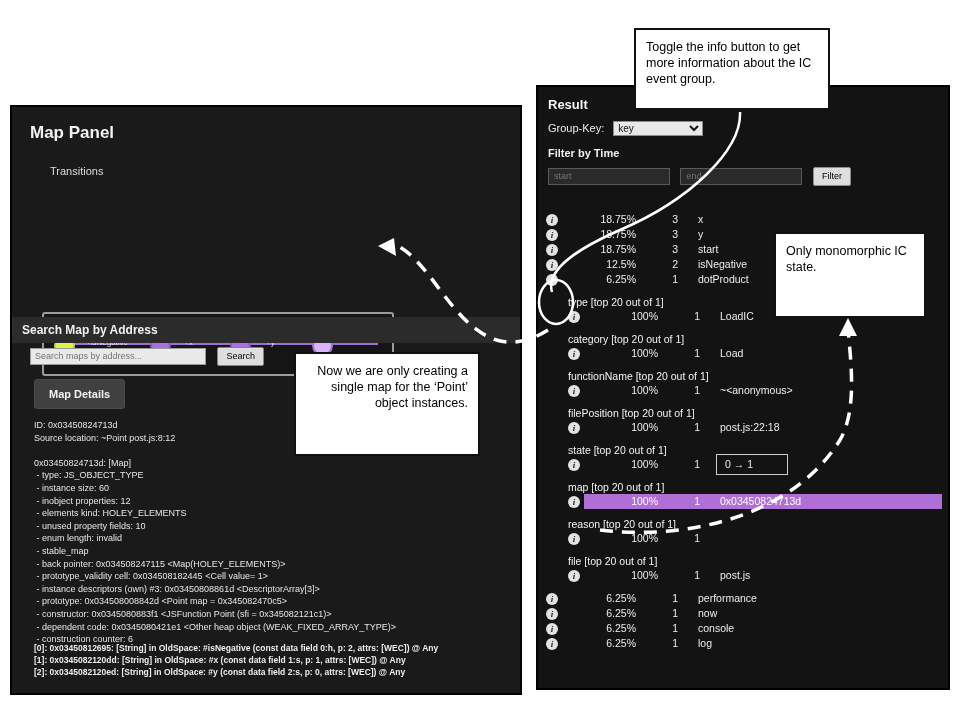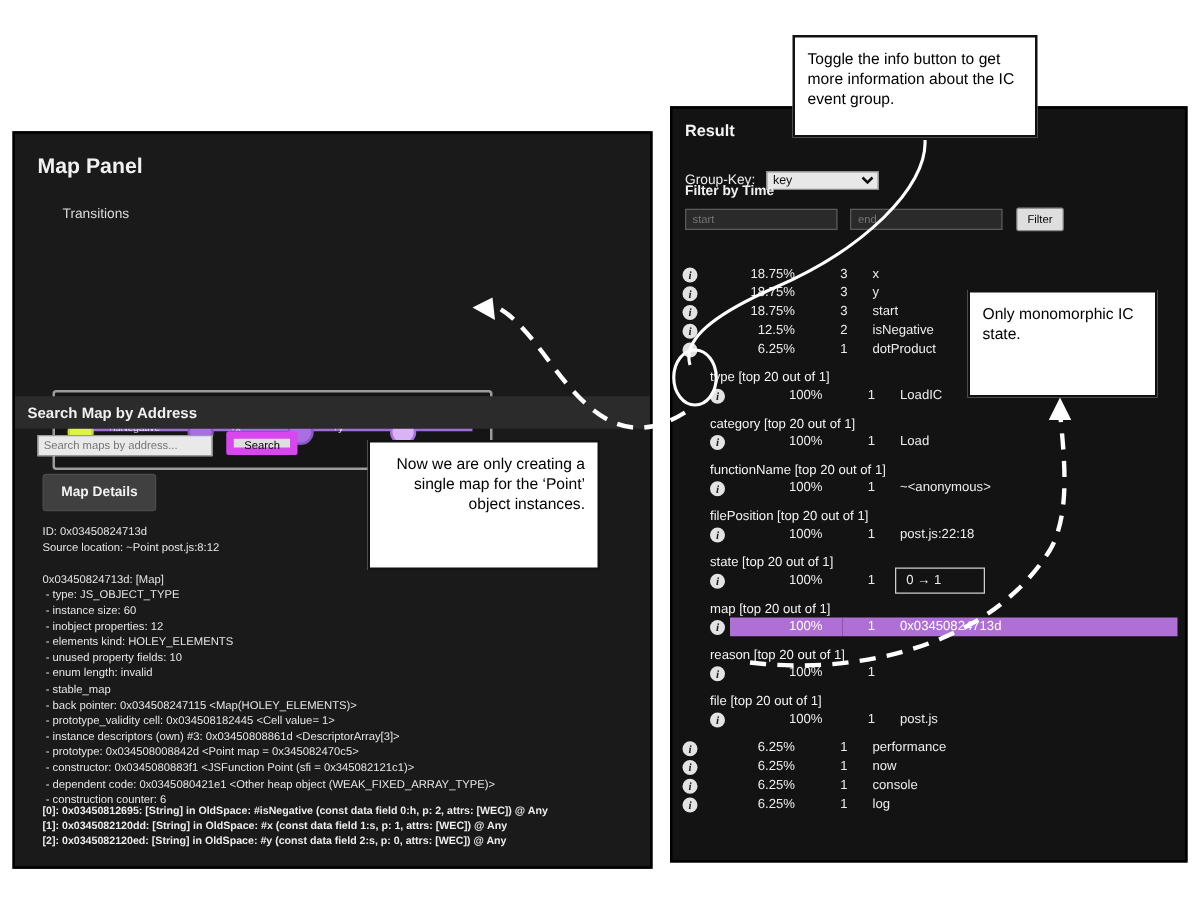--- a/index.html
+++ b/index.html
@@ -56,28 +56,28 @@
   .rot{transform:rotate(-11deg);transform-origin:left bottom;}
 
   .section-hdr{
     position:absolute;left:0;right:0;
     background:#2b2b2b;color:#f0f0f0;font-size:12px;font-weight:bold;
     padding:6px 0 6px 10px;box-sizing:border-box;
   }
   #search-hdr{top:210px;}
   .search-row{position:absolute;left:18px;top:238px;}
   .search-row input{
-    width:140px;height:17px;font-size:9px;
+    width:176px;height:17px;font-size:9px;
     background:#e9e9e9;border:1px solid #9a9a9a;color:#555;
     padding:0 4px;box-sizing:border-box;
     font-family:"Liberation Sans", sans-serif;
   }
   .search-row button{
     margin-left:7px;height:19px;font-size:9px;
-    background:#dedede;border:6px solid #d946ef;border-radius:2px;
+    background:#dedede;border:1px solid #d946ef;border-radius:2px;
     padding:0 8px;cursor:pointer;
     font-family:"Liberation Sans", sans-serif;
   }
   .map-details-tab{
     position:absolute;left:22px;top:272px;
     background:#404040;border:1px solid #4b4b4b;border-radius:3px;
     font-size:11px;font-weight:bold;color:#f2f2f2;
     padding:8px 14px;
   }
   .details-text{
@@ -91,21 +91,21 @@
     font-size:8.5px;line-height:12px;color:#ededed;font-weight:bold;
     white-space:pre-wrap;
   }
 
   
   .res-title{
     font-size:13px;font-weight:bold;color:#f4f4f4;
     margin:10px 0 0 10px;
   }
   .group-row{
-    position:absolute;left:10px;top:50px;font-size:11px;color:#ededed;
+    position:absolute;left:10px;top:34px;font-size:11px;color:#ededed;
   }
   .group-row select{
     margin-left:6px;width:90px;font-size:10px;
     background:#e8e8e8;border:1px solid #8c8c8c;color:#111;
     font-family:"Liberation Sans", sans-serif;
   }
   .filter-label{
     position:absolute;left:10px;top:60px;font-size:11px;font-weight:bold;color:#f0f0f0;
   }
   .filter-row{position:absolute;left:10px;top:78px;}

